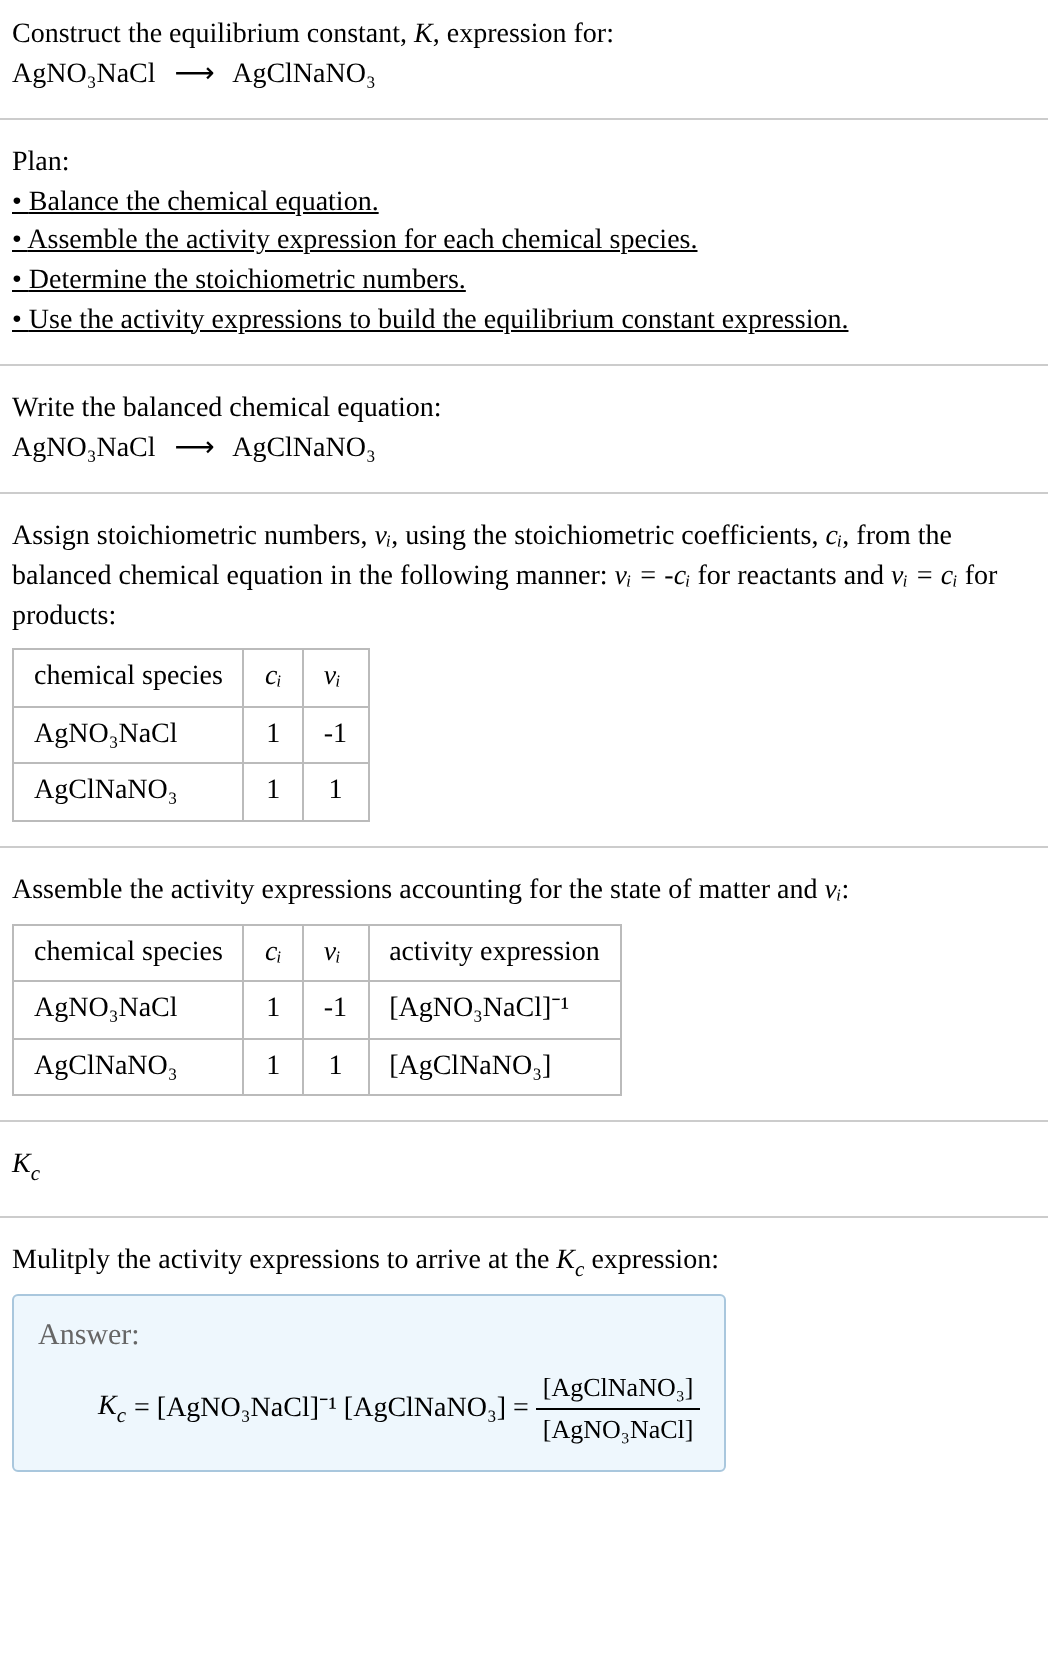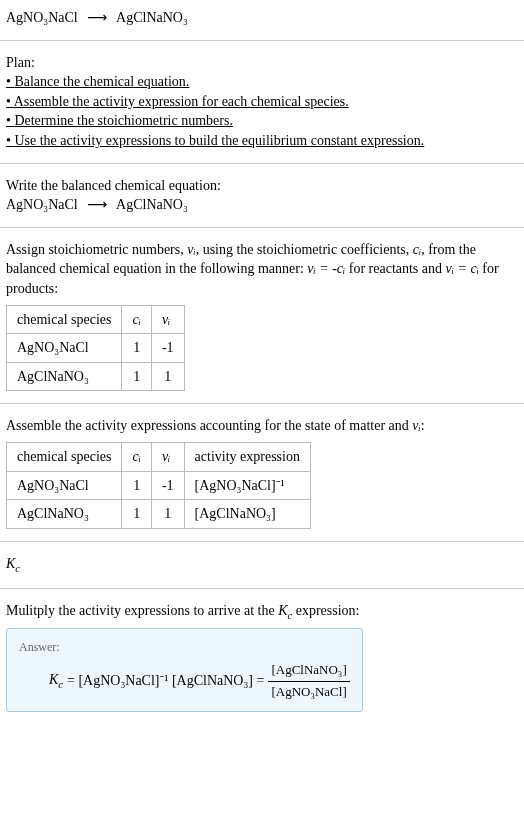--- a/index.html
+++ b/index.html
@@ -55,21 +55,21 @@
     }
     .answer-box {
       border: 1px solid #a9c7dd;
       background: #eef7fd;
       padding: 10px 12px;
       border-radius: 3px;
       margin-top: 4px;
       display: inline-block;
     }
     .answer-label {
-      font-size: 12px;
+      font-size: 15px;
       color: #666666;
       margin-bottom: 6px;
     }
     .kc-line {
       display: flex;
       align-items: center;
       gap: 4px;
       padding-left: 30px;
     }
     .frac {
@@ -92,20 +92,23 @@
       text-decoration: underline;
     }
     .plan-list li::before {
       content: "• ";
     }
   </style>
 </head>
 <body>
 
 <div class="section">
+  <div>
+    <span>Construct the equilibrium constant, </span><span class="italic">K</span><span>, expression for:</span>
+  </div>
   <div class="chem">
     <span>AgNO₃NaCl</span>
     <span class="arrow">⟶</span>
     <span>AgClNaNO₃</span>
   </div>
 </div>
 
 <hr class="sep">
 
 <div class="section">

